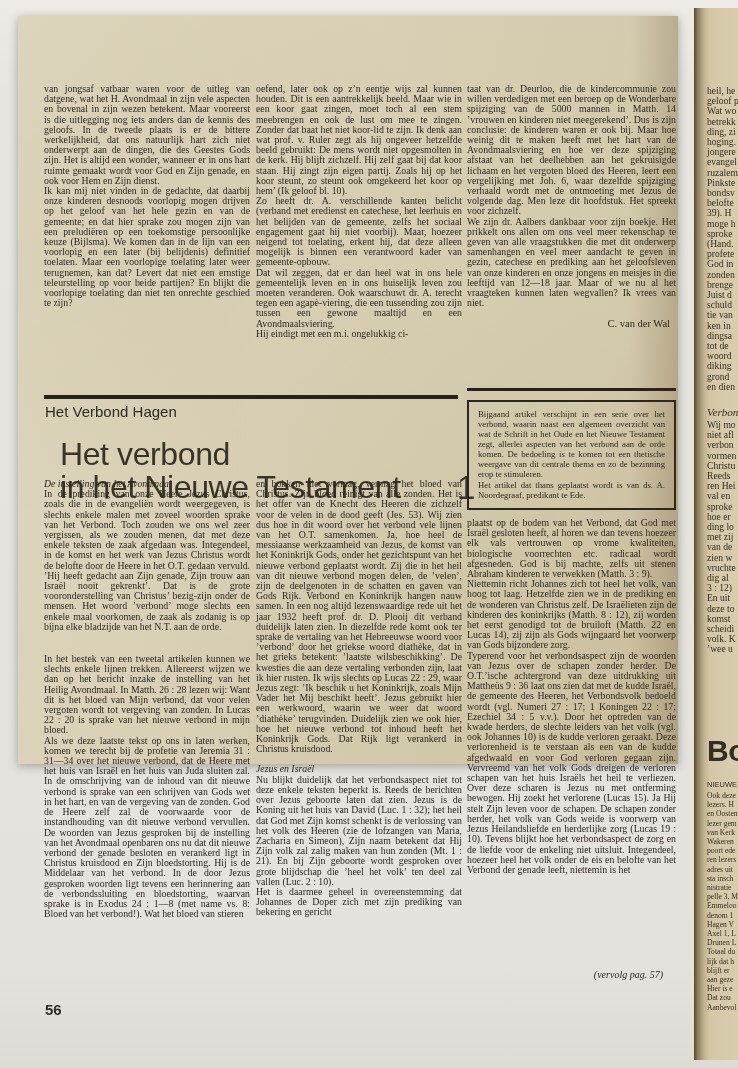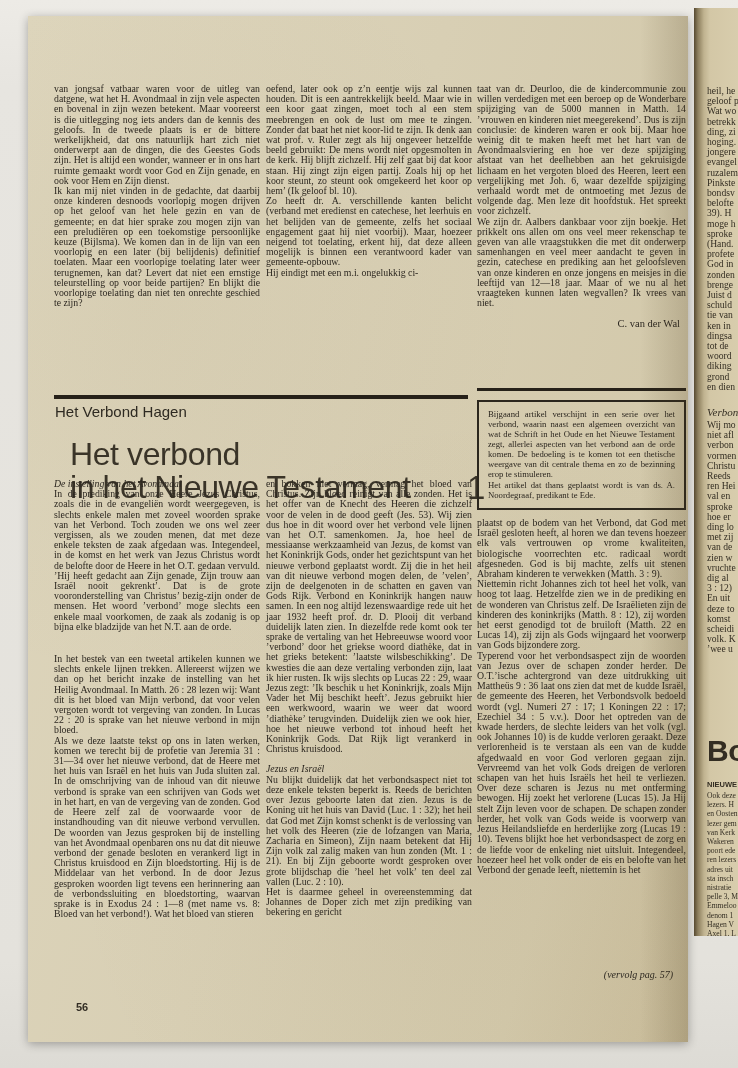--- a/index.html
+++ b/index.html
@@ -1,17 +1,17 @@
 <!DOCTYPE html>
 <html><head>
 <meta charset="utf-8">
 <style>
   html,body{margin:0;padding:0;background:#b8b6b2;}
   .photo{position:relative;width:738px;height:1068px;background:linear-gradient(180deg,#edebe6 0%,#e7e5e0 8%,#e4e2dc 90%,#dddbd5 100%);overflow:hidden;font-family:"Liberation Serif",serif;}
-  .page{position:absolute;left:28px;top:16px;width:660px;height:1026px;
+  .page{position:absolute;left:18px;top:16px;width:660px;height:748px;
     background:
       radial-gradient(circle at 18% 28%, rgba(125,105,60,.05), transparent 42%),
       radial-gradient(circle at 70% 80%, rgba(125,105,60,.06), transparent 45%),
       linear-gradient(105deg,#ded6bd 0%,#d8cfb4 45%,#d3c9ab 80%,#c9bc9a 100%);
     box-shadow:0 2px 9px rgba(0,0,0,.30);}
   .page::after{content:"";position:absolute;right:0;top:0;width:48px;height:100%;
     background:linear-gradient(90deg,rgba(0,0,0,0),rgba(72,56,24,.20));pointer-events:none;}
   .tcol,.bcol{position:absolute;width:206px;font-size:9.8px;line-height:10.2px;color:#2c2720;text-align:justify;}
   .tcol1{left:26px;top:68px;}  .tcol2{left:238px;top:68px;}  .tcol3{left:449px;top:68px;width:209px;}
   .bcol1{left:26px;top:463px;} .bcol2{left:238px;top:463px;} .bcol3{left:449px;top:502px;width:209px;}
@@ -22,48 +22,49 @@
   .signature{text-align:right;margin-top:11px;padding-right:6px;font-size:10.5px;}
   .rule-l{position:absolute;left:26px;top:379px;width:414px;height:4px;background:#262119;}
   .rule-r{position:absolute;left:449px;top:372px;width:209px;height:3px;background:#262119;}
   .kicker{position:absolute;left:27px;top:387px;font-family:"Liberation Sans",sans-serif;font-size:15px;color:#2e2a22;}
   .title{position:absolute;left:26px;top:406px;width:415px;margin:16px;font-family:"Liberation Sans",sans-serif;font-weight:400;color:#3a3428;font-size:32px;line-height:33px;letter-spacing:-0.4px;}
   .t2row{display:flex;justify-content:space-between;align-items:flex-end;}
   .partnum{font-size:33px;}
   .introbox{position:absolute;left:449px;top:384px;width:209px;box-sizing:border-box;border:2px solid #2b261d;padding:7px 9px 8px;font-size:8.7px;line-height:10px;text-align:justify;color:#2c2720;}
   .introbox p{margin:0;}
   .introbox .credit{margin-top:1px;}
-  .pagenum{position:absolute;left:27px;top:985px;font-family:"Liberation Sans",sans-serif;font-weight:bold;font-size:11px;color:#332e25;margin-left:21px;}
+  .pagenum{position:absolute;left:27px;top:985px;font-family:"Liberation Sans",sans-serif;font-weight:bold;font-size:15px;color:#332e25;}
   .vervolg{position:absolute;left:449px;top:953px;width:196px;text-align:right;font-style:italic;font-size:10px;color:#2c2720;}
-  .nextpage{position:absolute;left:694px;top:8px;width:44px;height:928px;overflow:hidden;color:#332d22;
+  .nextpage{position:absolute;left:694px;top:8px;width:44px;height:1052px;overflow:hidden;color:#332d22;
     background:linear-gradient(90deg,#564930 0,#8d7f5e 4px,#c0b390 10px,#d3c7a6 16px,#d8cdad 100%);}
   .np-frags{position:absolute;left:13px;width:40px;font-size:9.6px;line-height:10.2px;white-space:nowrap;}
   .np-frags div{margin:0;}
   .np-a{top:78px;}
   .np-head{position:absolute;left:13px;top:398px;font-style:italic;font-size:11px;white-space:nowrap;}
   .np-b{top:412px;}
   .np-big{position:absolute;left:13px;top:726px;font-family:"Liberation Sans",sans-serif;font-size:30px;font-weight:bold;letter-spacing:-0.5px;}
-  .np-small{position:absolute;left:13px;top:772px;font-family:"Liberation Sans",sans-serif;font-weight:bold;font-size:7.5px;white-space:nowrap;}
+  .np-small{position:absolute;left:13px;top:772px;font-family:"Liberation Sans",sans-serif;font-weight:normal;font-size:7.5px;white-space:nowrap;}
   .np-c{top:783px;font-size:7.6px;line-height:9.2px;}
 </style>
 </head>
 <body>
 
 <div class="photo">
   <div class="page">
 
     <div class="tcol tcol1">
 
     <p class="block para">van jongsaf vatbaar waren voor de uitleg van datgene, wat het H. Avondmaal in zijn vele aspecten en bovenal in zijn wezen betekent. Maar vooreerst is die uitlegging nog iets anders dan de kennis des geloofs. In de tweede plaats is er de bittere werkelijkheid, dat ons natuurlijk hart zich niet onderwerpt aan de dingen, die des Geestes Gods zijn. Het is altijd een wonder, wanneer er in ons hart ruimte gemaakt wordt voor God en Zijn genade, en ook voor Hem en Zijn dienst.</p>
         <p class="block para">Ik kan mij niet vinden in de gedachte, dat daarbij onze kinderen desnoods voorlopig mogen drijven op het geloof van het hele gezin en van de gemeente; en dat hier sprake zou mogen zijn van een preludiëren op een toekomstige persoonlijke keuze (Bijlsma). We komen dan in de lijn van een voorlopig en een later (bij belijdenis) definitief toelaten. Maar een voorlopige toelating later weer terugnemen, kan dat? Levert dat niet een ernstige teleurstelling op voor beide partijen? En blijkt die voorlopige toelating dan niet ten onrechte geschied te zijn?</p>
       </div>
     <div class="tcol tcol2">
 
     <p class="block para">oefend, later ook op z’n eentje wijs zal kunnen houden. Dit is een aantrekkelijk beeld. Maar wie in een koor gaat zingen, moet toch al een stem meebrengen en ook de lust om mee te zingen. Zonder dat baat het niet koor-lid te zijn. Ik denk aan wat prof. v. Ruler zegt als hij ongeveer hetzelfde beeld gebruikt: De mens wordt niet opgesmolten in de kerk. Hij blijft zichzelf. Hij zelf gaat bij dat koor staan. Hij zingt zijn eigen partij. Zoals hij op het koor steunt, zo steunt ook omgekeerd het koor op hem’ (Ik geloof bl. 10).</p>
         <p class="block para">Zo heeft dr. A. verschillende kanten belicht (verband met eredienst en catechese, het leerhuis en het belijden van de gemeente, zelfs het sociaal engagement gaat hij niet voorbij). Maar, hoezeer neigend tot toelating, erkent hij, dat deze alleen mogelijk is binnen een verantwoord kader van gemeente-opbouw.</p>
+        <p class="block para">Dat wil zeggen, dat er dan heel wat in ons hele gemeentelijk leven en in ons huiselijk leven zou moeten veranderen. Ook waarschuwt dr. A. terecht tegen een agapè-viering, die een tussending zou zijn tussen een gewone maaltijd en een Avondmaalsviering.</p>
         <p class="block para">Hij eindigt met een m.i. ongelukkig ci-</p>
       </div>
     <div class="tcol tcol3">
 
     <p class="block para">taat van dr. Deurloo, die de kindercommunie zou willen verdedigen met een beroep op de Wonderbare spijziging van de 5000 mannen in Matth. 14 ’vrouwen en kinderen niet meegerekend’. Dus is zijn conclusie: de kinderen waren er ook bij. Maar hoe weinig dit te maken heeft met het hart van de Avondmaalsviering en hoe ver deze spijziging afstaat van het deelhebben aan het gekruisigde lichaam en het vergoten bloed des Heeren, leert een vergelijking met Joh. 6, waar dezelfde spijziging verhaald wordt met de ontmoeting met Jezus de volgende dag. Men leze dit hoofdstuk. Het spreekt voor zichzelf.</p>
         <p class="block para">We zijn dr. Aalbers dankbaar voor zijn boekje. Het prikkelt ons allen om ons veel meer rekenschap te geven van alle vraagstukken die met dit onderwerp samenhangen en veel meer aandacht te geven in gezin, catechese en prediking aan het geloofsleven van onze kinderen en onze jongens en meisjes in die leeftijd van 12—18 jaar. Maar of we nu al het vraagteken kunnen laten wegvallen? Ik vrees van niet.</p>
         <p class="block signature">C. van der Wal</p>
       </div>
 
     <div class="rule-l"></div>

